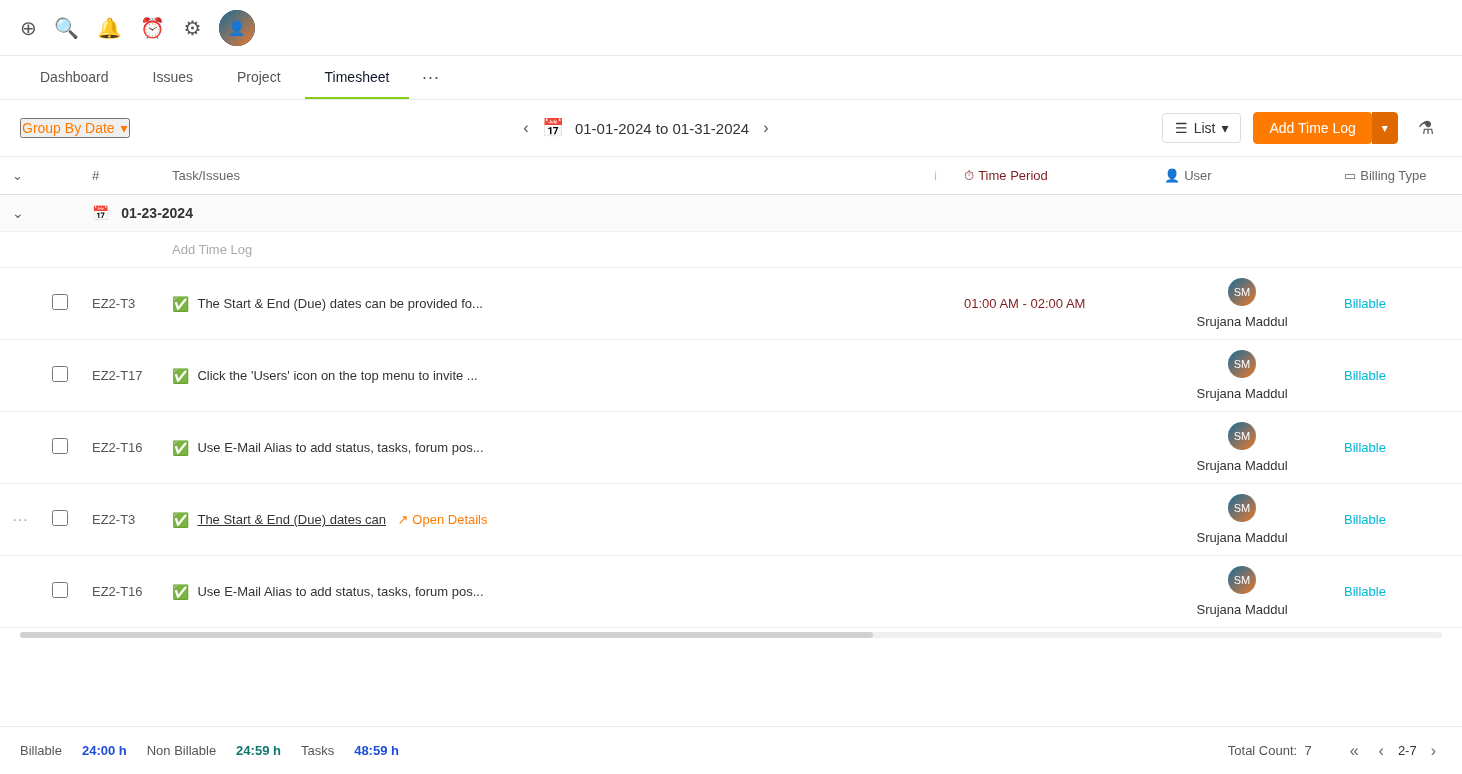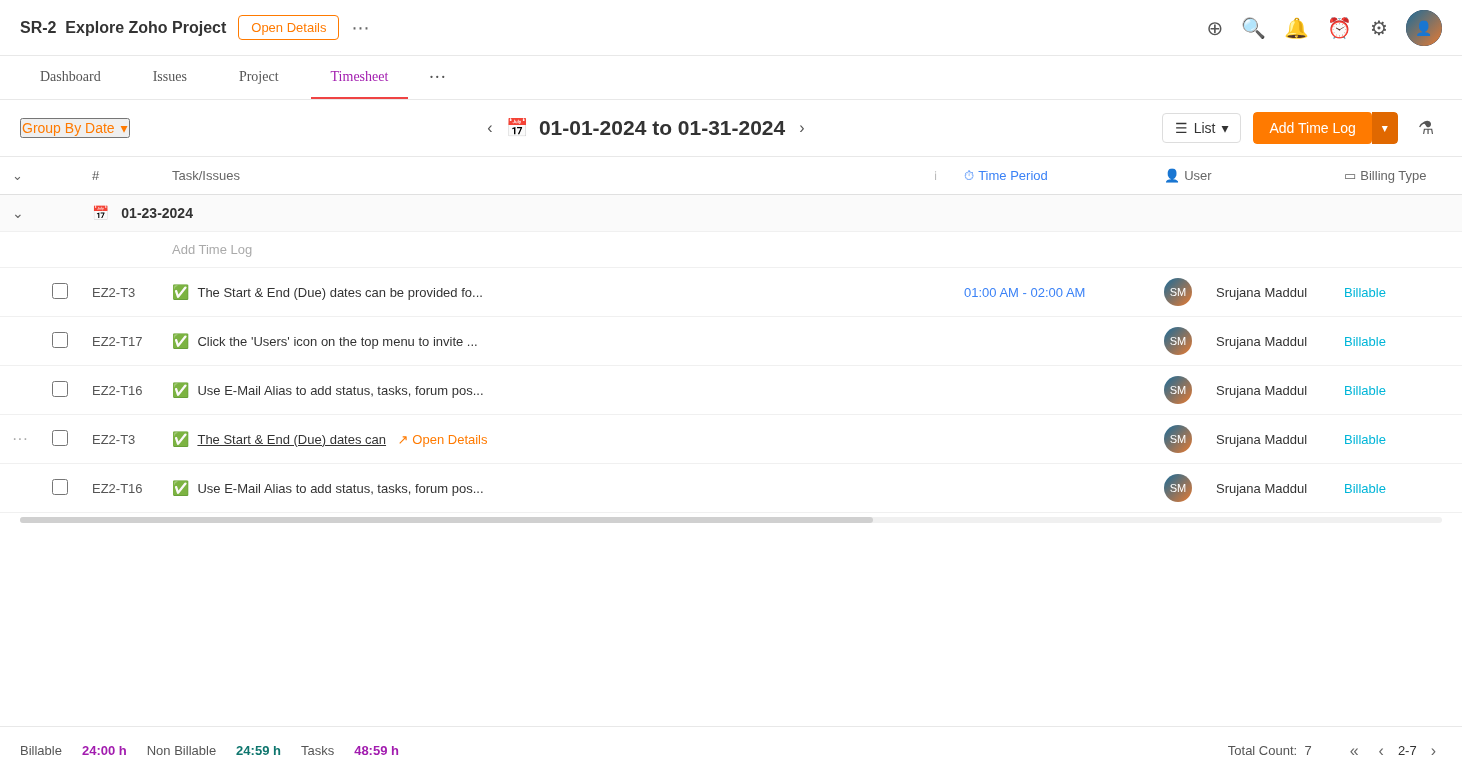--- a/index.html
+++ b/index.html
@@ -19,42 +19,42 @@
     }
     .more-icon { color: #666; font-size: 18px; cursor: pointer; }
     .top-bar-right { display: flex; align-items: center; gap: 18px; }
     .top-icon { font-size: 20px; color: #555; cursor: pointer; }
     .avatar { width: 36px; height: 36px; border-radius: 50%; background: #1a3a5c; display: flex; align-items: center; justify-content: center; overflow: hidden; cursor: pointer; }
     .avatar-img { width: 36px; height: 36px; border-radius: 50%; background: linear-gradient(135deg, #1a6b9a, #e87a30); display: flex; align-items: center; justify-content: center; font-size: 14px; color: #fff; }
 
     
     .nav-bar {
       display: flex; align-items: center; padding: 0 20px;
-      border-bottom: 1px solid #e8e8e8; height: 44px; gap: 12px; font-family: Liberation Serif, serif;
+      border-bottom: 1px solid #e8e8e8; height: 44px; gap: 4px;
     }
     .nav-item {
       padding: 12px 20px; cursor: pointer; font-size: 14px; color: #555;
       border-bottom: 2px solid transparent; white-space: nowrap;
     }
-    .nav-item.active { color: #a21caf; border-bottom: 2px solid #ef4444; font-weight: 500; }
+    .nav-item.active { color: #0f172a; border-bottom: 2px solid #84cc16; font-weight: 500; }
     .nav-more { color: #555; cursor: pointer; font-size: 18px; padding: 0 8px; }
 
     
     .toolbar {
       display: flex; align-items: center; padding: 12px 20px; gap: 12px;
       border-bottom: 1px solid #e8e8e8;
     }
     .group-by-btn {
       color: #ff7a00; font-size: 14px; cursor: pointer; display: flex; align-items: center; gap: 6px; font-weight: 500;
     }
     .toolbar-spacer { flex: 1; }
     .date-nav { display: flex; align-items: center; gap: 10px; }
     .date-nav-btn { background: none; border: none; cursor: pointer; font-size: 16px; color: #555; padding: 4px; }
     .cal-icon { font-size: 18px; color: #555; }
-    .date-range { font-size: 21px; color: #333; font-weight: 700; }
+    .date-range { font-size: 15px; color: #333; font-weight: 400; }
     .view-btn {
       display: flex; align-items: center; gap: 6px; border: 1px solid #ddd;
       border-radius: 4px; padding: 6px 12px; cursor: pointer; color: #333; font-size: 14px; background: #fff;
     }
     .add-timelog-btn {
       background: #ff7a00; color: #fff; border: none; border-radius: 4px;
       padding: 8px 16px; font-size: 14px; cursor: pointer; display: flex; align-items: center; gap: 0;
     }
     .add-timelog-main { padding: 8px 16px; }
     .add-timelog-dropdown {
@@ -72,77 +72,69 @@
       padding: 10px 12px; text-align: left; color: #666; font-weight: 500;
       font-size: 13px; border-bottom: 1px solid #e0e0e0; white-space: nowrap;
     }
     tbody tr { border-bottom: 1px solid #f0f0f0; }
     td { padding: 10px 12px; vertical-align: middle; font-size: 13px; }
 
     .col-expand { width: 40px; }
     .col-check { width: 40px; }
     .col-num { width: 80px; color: #555; }
     .col-task { min-width: 400px; }
-    .col-time { width: 200px; color: #3b82f6; }
+    .col-time { width: 200px; color: #7f1d1d; }
     .col-user { width: 180px; }
     .col-billing { width: 130px; }
 
     .expand-btn { background: none; border: none; cursor: pointer; font-size: 14px; color: #666; }
     .checkbox { width: 16px; height: 16px; cursor: pointer; accent-color: #ff7a00; }
 
     .date-group-row td { background: #fafafa; font-weight: 700; font-size: 14px; }
     .date-group-icon { font-size: 14px; color: #555; margin-right: 8px; }
 
     .add-time-row td { color: #aaa; font-size: 13px; font-style: normal; }
 
     .task-icon { font-size: 14px; color: #ff7a00; margin-right: 8px; }
 
-    .user-cell { display: flex; align-items: center; gap: 24px; }
+    .user-cell { display: flex; align-items: center; gap: 8px; flex-direction: column; }
     .user-avatar { width: 28px; height: 28px; border-radius: 50%; background: linear-gradient(135deg, #1a6b9a, #e87a30); display: inline-flex; align-items: center; justify-content: center; font-size: 11px; color: #fff; flex-shrink: 0; }
 
     .billing-billable { color: #00b5d8; font-size: 13px; }
 
     .open-details-inline {
       background: none; border: none; color: #ff7a00; cursor: pointer; font-size: 13px;
       display: flex; align-items: center; gap: 4px;
     }
     .task-cell { display: flex; align-items: center; }
     .task-text { flex: 1; overflow: hidden; text-overflow: ellipsis; white-space: nowrap; }
 
     
     .footer {
       display: flex; align-items: center; padding: 10px 20px;
       border-top: 1px solid #e8e8e8; background: #fff; font-size: 13px;
       height: 48px; justify-content: space-between; position: fixed; bottom: 0; left: 0; right: 0;
     }
     .footer-left { display: flex; align-items: center; gap: 20px; }
     .footer-label { color: #555; }
     .footer-val-orange { color: #0f766e; font-weight: 600; }
-    .footer-val-blue { color: #a21caf; font-weight: 600; }
+    .footer-val-blue { color: #1d4ed8; font-weight: 600; }
     .footer-right { display: flex; align-items: center; gap: 8px; color: #555; }
     .page-nav-btn { background: none; border: none; cursor: pointer; font-size: 16px; color: #666; padding: 2px 6px; }
     .page-info { font-size: 13px; color: #333; }
 
     .info-icon { color: #bbb; font-size: 12px; cursor: pointer; }
 
     .scrollbar-track { height: 6px; background: #f0f0f0; border-radius: 3px; margin: 0 20px; }
     .scrollbar-thumb { height: 6px; width: 60%; background: #d0d0d0; border-radius: 3px; }
   </style>
 </head>
 <body>
 
 <div class="top-bar">
-  <div class="top-bar-left">
-    <span class="project-title">
-      <span>SR-2</span>
-      &nbsp;<span style="font-weight:700;">Explore Zoho Project</span>
-    </span>
-    <button class="open-details-btn">Open Details</button>
-    <span class="more-icon">⋯</span>
-  </div>
   <div class="top-bar-right">
     <span class="top-icon">⊕</span>
     <span class="top-icon">🔍</span>
     <span class="top-icon">🔔</span>
     <span class="top-icon">⏰</span>
     <span class="top-icon">⚙</span>
     <div class="avatar">
       <div class="avatar-img">👤</div>
     </div>
   </div>

